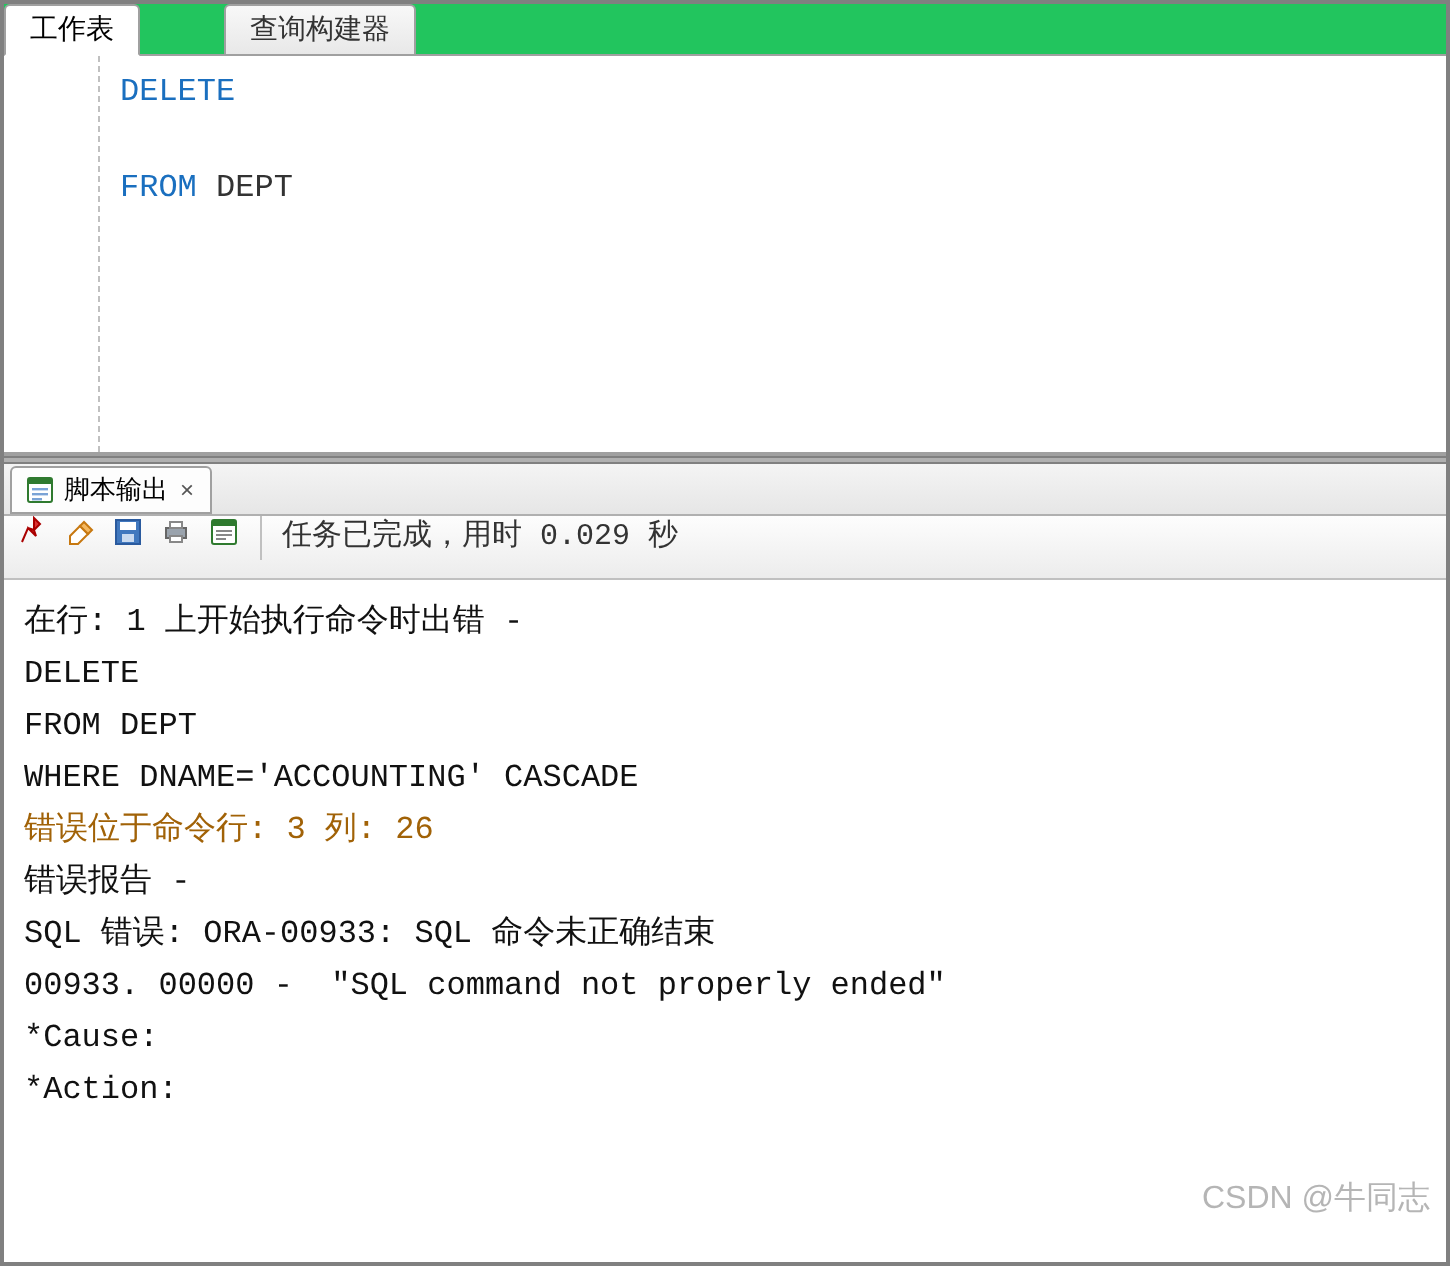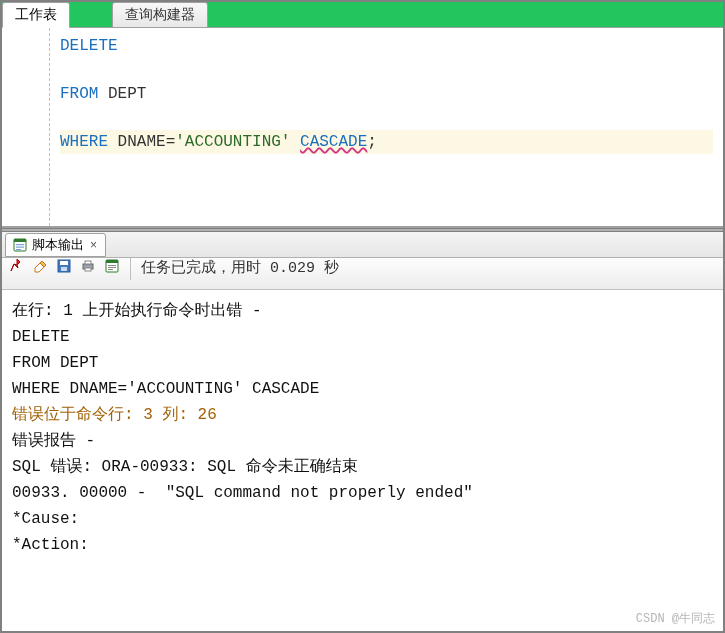--- a/index.html
+++ b/index.html
@@ -112,40 +112,39 @@
   font-family:Liberation Mono, monospace;
   font-size:16px;
   line-height:26px;
   white-space:pre-wrap;
   color:#111;
 }
 .errline { color:#a16207; }
 .watermark {
   position:absolute;
   right:8px;
-  bottom:4px;
-  font-size:12px;
+  bottom:21px;
+  font-size:16px;
   color: rgba(120,120,120,0.55);
-  font-family: Liberation Mono, monospace;
+  font-family: Liberation Sans, sans-serif;
   pointer-events:none;
 }
 </style>
 </head>
 <body>
 
 <div class="tabs">
   <div class="tab active">工作表</div>
   <div class="tab inactive">查询构建器</div>
 </div>
 
 <div class="editor-area">
   <div class="gutter"></div>
   <div class="code-content" id="code-content"><span class="code-line"><span class="kw">DELETE</span></span>
 <span class="code-line"><span class="kw">FROM</span><span class="ident"> DEPT</span></span>
-<span class="code-line highlight"><span class="kw">WHERE</span><span class="ident"> DNAME=</span><span class="str">'ACCOUNTING'</span><span class="ident"> </span><span class="kw squiggle">CASCADE</span><span class="ident">;</span></span>
 </div>
 </div>
 
 <div class="split-border"></div>
 
 <div class="output-tabbar">
   <div class="out-tab">
     <span class="icon-sm">
       <svg viewBox="0 0 16 16">
           <rect x="2" y="2" width="12" height="12" rx="1" fill="#fff" stroke="#2f7a2f"></rect>

